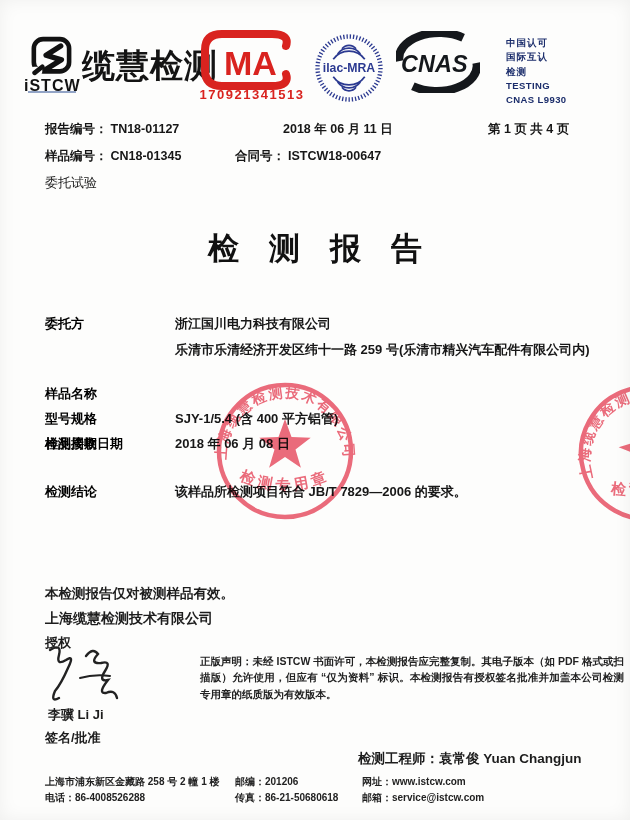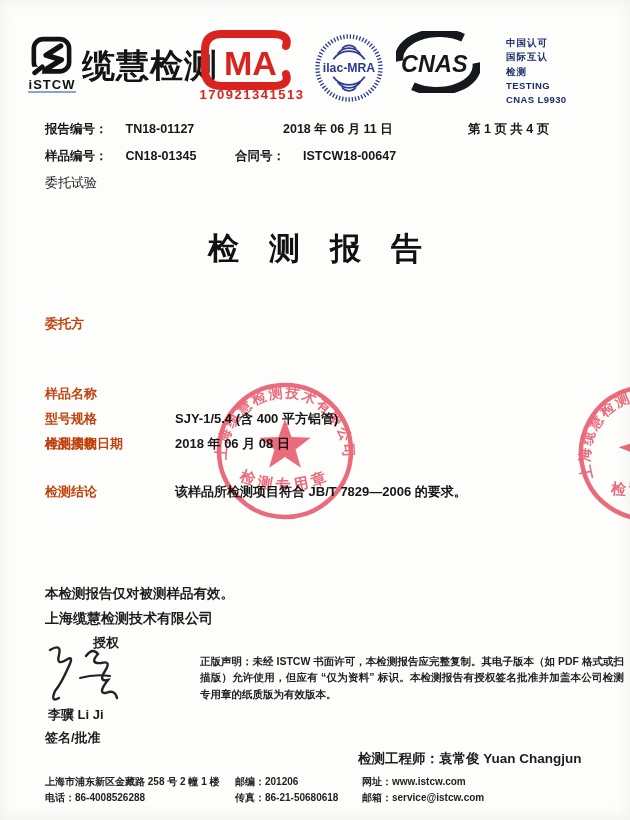--- a/index.html
+++ b/index.html
@@ -6,53 +6,53 @@
   .page{
     position:relative;width:630px;height:820px;margin:0 auto;
     background:#fdfdfc;overflow:hidden;
     font-family:"Liberation Sans","DejaVu Sans",sans-serif;
     color:#1d1d1d;
     box-shadow:inset 0 0 18px rgba(0,0,0,.06);
   }
   .abs{position:absolute;}
   
   .brand-glyph{left:30px;top:36px;}
-  .brand-text{left:24px;top:77px;width:56px;text-align:center;font-size:13px;font-weight:800;letter-spacing:1px;color:#121212;}
+  .brand-text{left:24px;top:77px;width:56px;text-align:center;font-size:16px;font-weight:800;letter-spacing:1px;color:#121212;}
   .brand-tagline{left:28px;top:91px;width:48px;height:2px;background:#6d86b4;opacity:.75;}
   .wordmark{left:82px;top:44px;font-size:33px;font-weight:800;letter-spacing:1px;color:#141414;}
   .cma-wrap{left:200px;top:30px;}
   .cma-number{left:194px;top:87px;width:116px;text-align:center;font-size:13px;font-weight:800;letter-spacing:1.5px;color:#d9231f;}
   .ilac-wrap{left:314px;top:33px;}
   .cnas-wrap{left:396px;top:31px;}
   .accred{left:506px;top:36px;font-size:9.5px;font-weight:800;line-height:1.5;color:#1b2d6b;letter-spacing:1px;}
   .accred .en{letter-spacing:.4px;}
   
   .meta{font-size:12.5px;font-weight:700;color:#171717;}
   .m-r1l{left:45px;top:121px;}
   .m-r1c{left:283px;top:121px;}
-  .m-r1r{left:468px;top:121px;}
+  .m-r1r{left:488px;top:121px;}
   .m-r2l{left:45px;top:148px;}
   .m-r2c{left:235px;top:148px;}
   .test-type{left:45px;top:174px;font-size:13px;font-weight:400;}
-  .val{margin-left:18px;}
+  .val{margin-left:3px;}
   
   .title{left:0;top:228px;width:100%;text-align:center;font-size:31px;font-weight:800;letter-spacing:30px;text-indent:30px;color:#111;}
   
-  .flabel{left:45px;font-size:13px;font-weight:800;color:#c2410c;}
+  .flabel{left:45px;font-size:13px;font-weight:800;color:#000000;}
   .fvalue{left:175px;font-size:13px;font-weight:700;color:#171717;}
   .y-client{top:315px;} .y-addr{top:341px;}
   .y-f0{top:385px;} .y-f1{top:410px;} .y-f2{top:435px;} .y-f3{top:435px;} .y-f4{top:483px;}
   
   .stamp{opacity:.82;mix-blend-mode:multiply;}
   .stamp-main{left:210px;top:376px;}
   .stamp-edge{left:572px;top:378px;transform:rotate(-16deg);}
   
   .validity{left:45px;top:585px;font-size:13.5px;font-weight:700;}
   .issuer-co{left:45px;top:610px;font-size:14px;font-weight:800;}
-  .authorize{left:45px;top:634px;font-size:13px;font-weight:800;margin-left:48px;}
+  .authorize{left:45px;top:634px;font-size:13px;font-weight:800;}
   .signature{left:36px;top:644px;}
   .signer{left:48px;top:706px;font-size:13px;font-weight:800;}
   .sign-label{left:45px;top:729px;font-size:13px;font-weight:800;}
   .disclaimer{left:200px;top:653px;width:424px;font-size:10.5px;font-weight:600;line-height:1.55;text-align:justify;color:#222;}
   .engineer{left:358px;top:750px;font-size:13.5px;font-weight:800;}
   
   .footer{font-size:10px;font-weight:700;line-height:16px;color:#222;}
   .f-c1{left:45px;top:774px;}
   .f-c2{left:235px;top:774px;}
   .f-c3{left:362px;top:774px;}
@@ -108,20 +108,22 @@
   <div class="abs meta m-r1r">第 1 页 共 4 页</div>
 
   <div class="abs meta m-r2l"><span>样品编号：</span><span class="val">CN18-01345</span></div>
   <div class="abs meta m-r2c"><span>合同号：</span><span class="val">ISTCW18-00647</span></div>
 
   <div class="abs test-type">委托试验</div>
 
   <div class="abs title">检测报告</div>
 
   <div class="abs flabel y-client">委托方</div>
+  <div class="abs fvalue y-client">浙江国川电力科技有限公司</div>
+  <div class="abs fvalue y-addr">乐清市乐清经济开发区纬十一路 259 号(乐清市精兴汽车配件有限公司内)</div>
 
   <div class="abs flabel y-f0">样品名称</div>
   <div class="abs flabel y-f1">型号规格</div>
   <div class="abs fvalue y-f1">SJY-1/5.4 (含 400 平方铝管)</div>
   <div class="abs flabel y-f2">样品接收日期</div>
   <div class="abs fvalue y-f2">2018 年 06 月 08 日</div>
   <div class="abs flabel y-f3">检测周期</div>
   <div class="abs flabel y-f4">检测结论</div>
   <div class="abs fvalue y-f4">该样品所检测项目符合 JB/T 7829—2006 的要求。</div>
 

